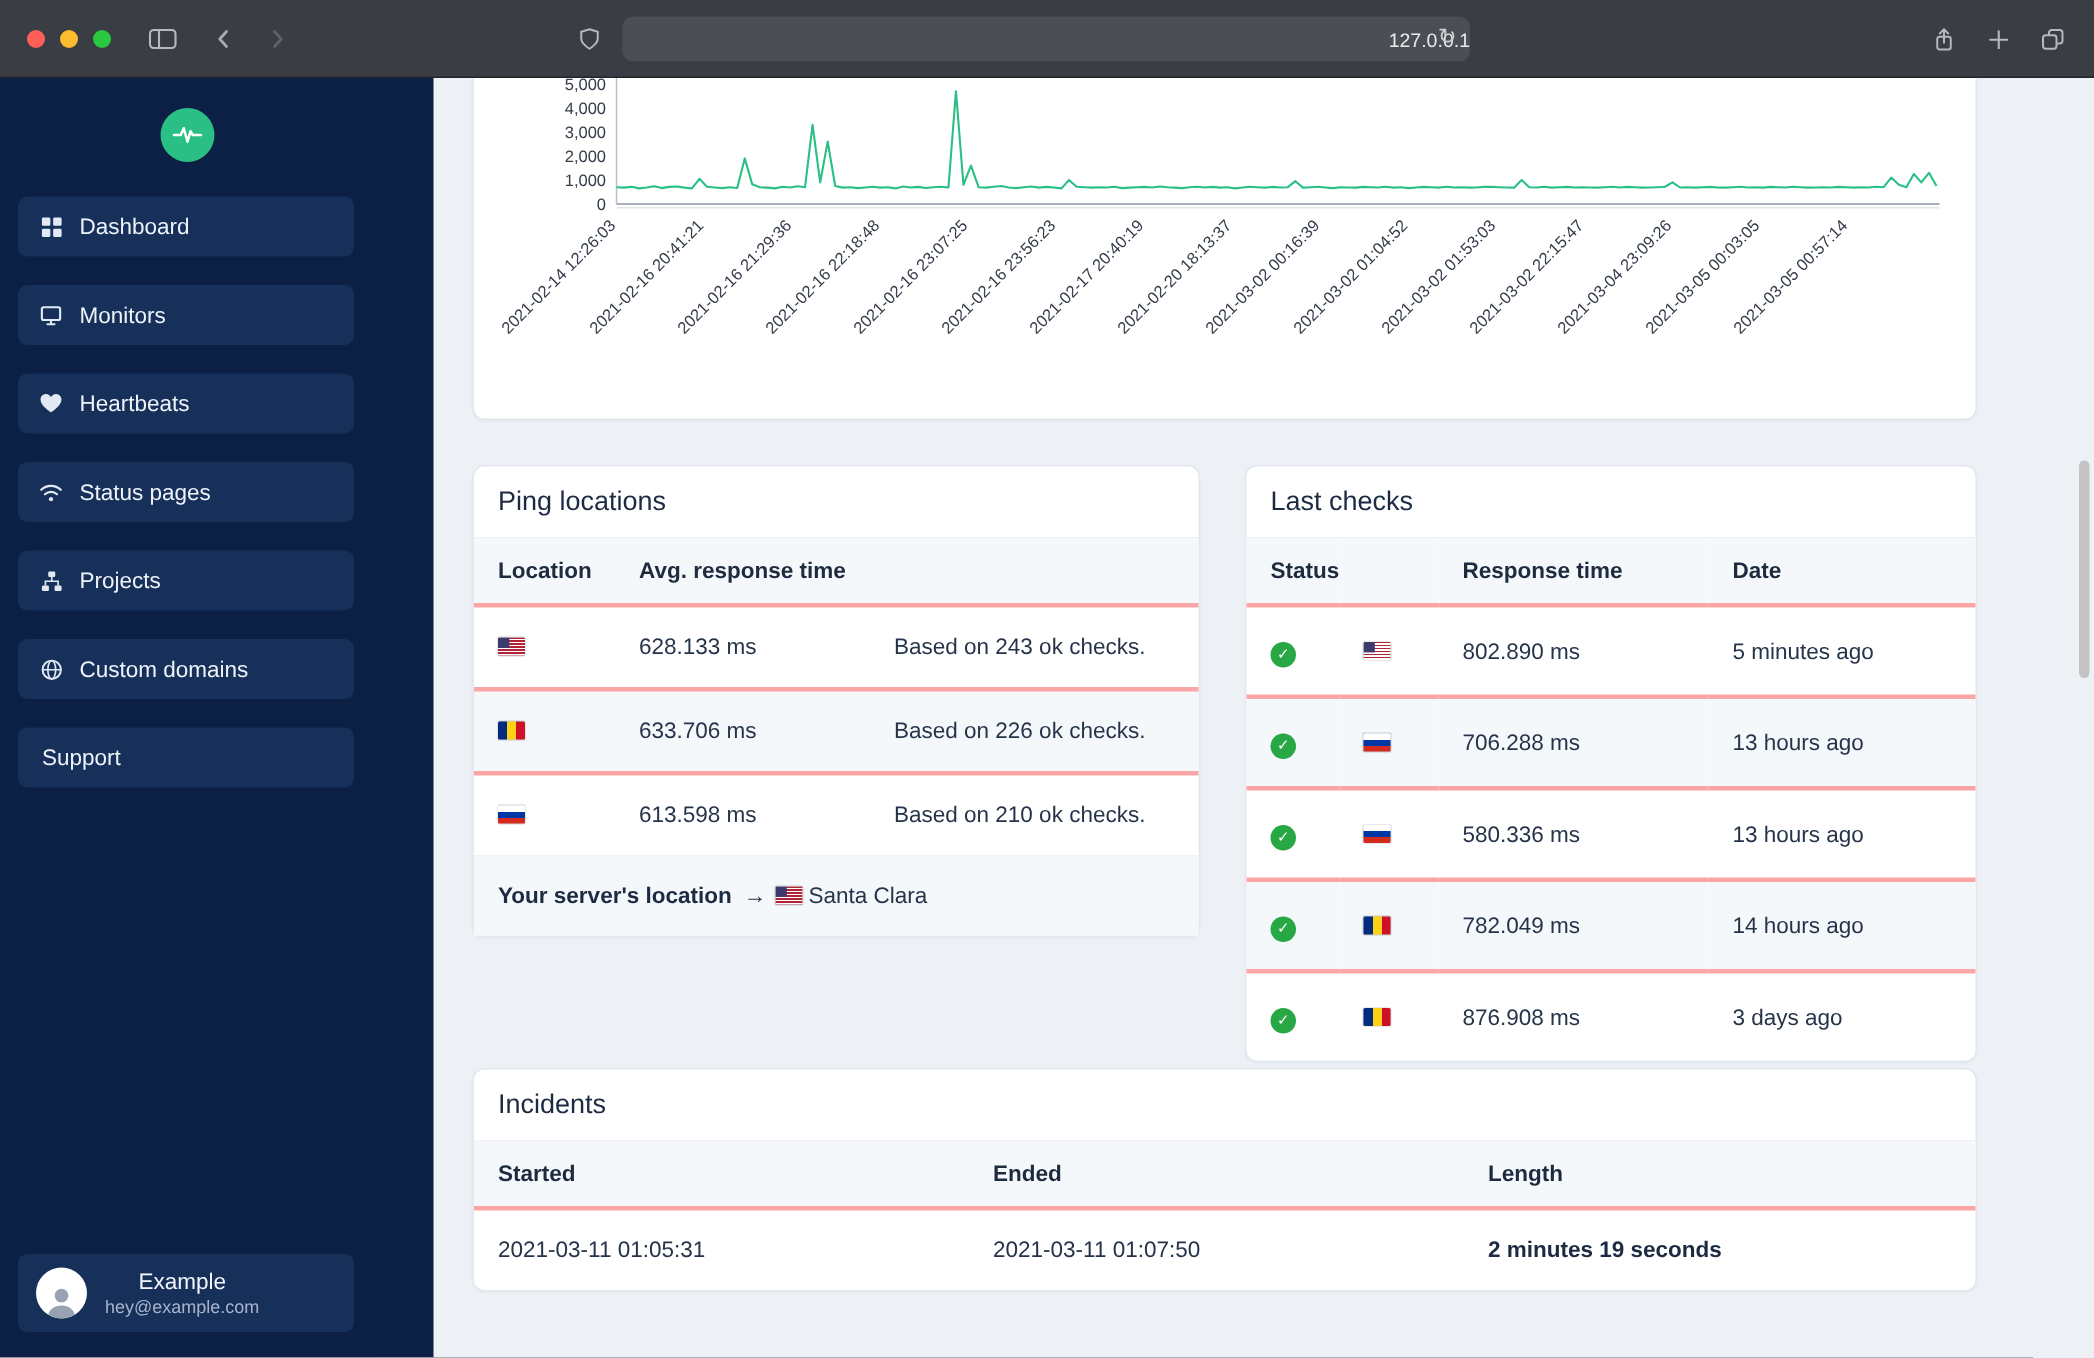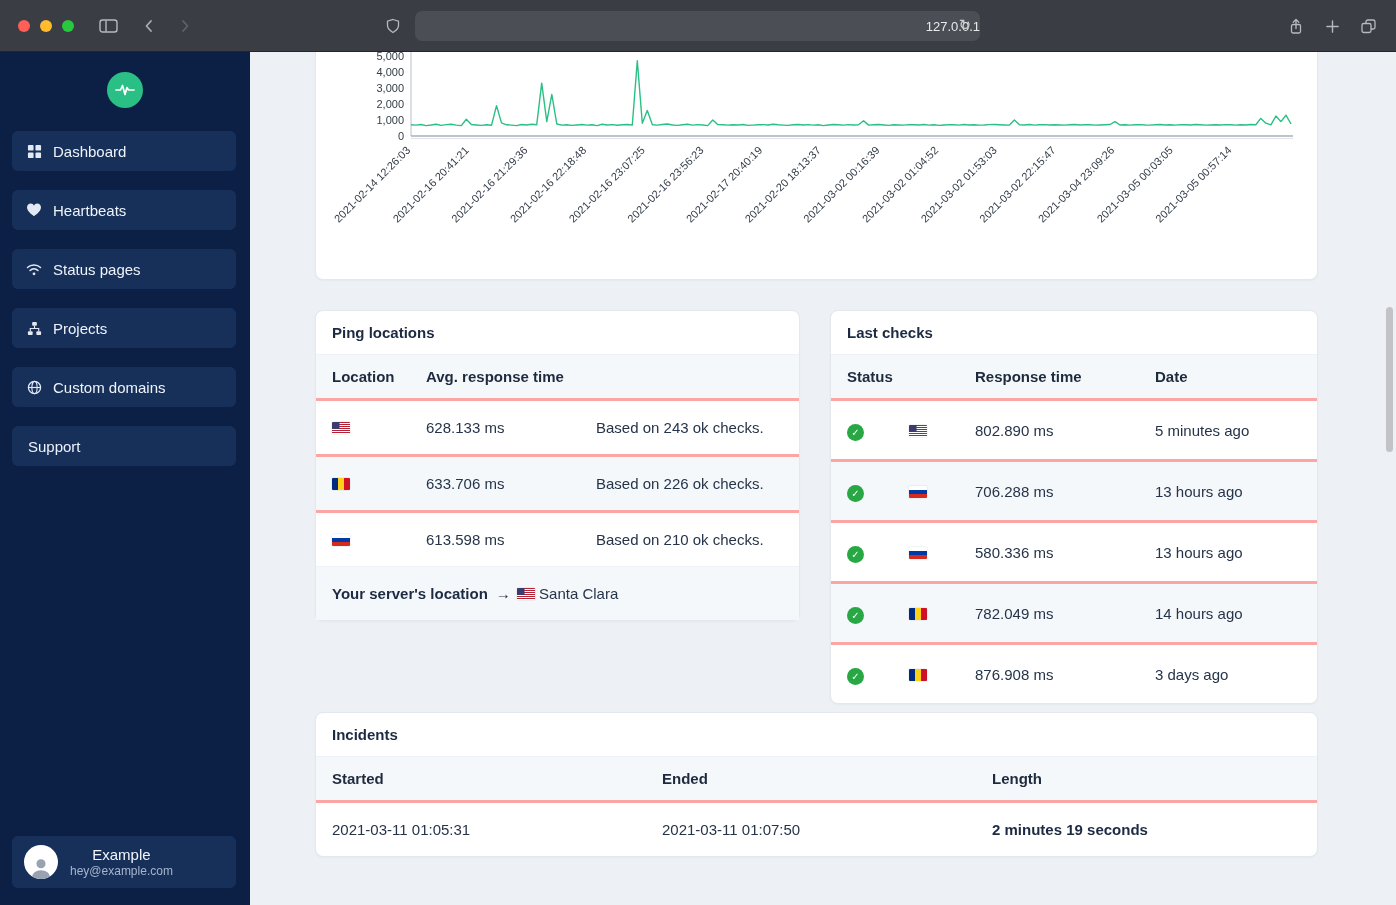--- a/index.html
+++ b/index.html
@@ -12,39 +12,39 @@
             background:#3a3d44; border-bottom:1px solid #24262c; z-index:50; }
   .tl { position:absolute; top:20px; width:12px; height:12px; border-radius:50%; cursor:default; }
   .tl.red{ left:18px; background:#ff5f57; } .tl.yellow{ left:40px; background:#febc2e; } .tl.green{ left:62px; background:#28c840; }
   .chrome-btn { position:absolute; top:14px; width:24px; height:24px; display:flex; align-items:center; justify-content:center; color:#b7b9bd; }
   .chrome-btn svg { display:block; }
   .url-bar { position:absolute; left:415px; top:11px; width:565px; height:30px; background:#4b4e55;
              border-radius:7px; display:flex; align-items:center; justify-content:flex-end; color:#e8e9eb; font-size:13px; }
   .url-reload { position:absolute; right:9px; top:5px; color:#c8cacd; font-size:15px; line-height:18px; }
 
   
-  .sidebar { position:absolute; left:0; top:52px; width:250px; height:853px; background:#0c1f44; z-index:5; }
+  .sidebar { position:absolute; left:0; top:52px; width:289px; height:853px; background:#0c1f44; z-index:5; }
   .logo { position:absolute; left:107px; top:20px; width:36px; height:36px; border-radius:50%;
           background:#2abf85; display:flex; align-items:center; justify-content:center; }
   .nav { position:absolute; left:12px; top:79px; width:224px; display:flex; flex-direction:column; gap:19px; }
   .nav-item { height:40px; background:#16305a; border-radius:6px; display:flex; align-items:center;
               padding:0 14px; gap:11px; color:#eef2f9; font-size:15px; cursor:pointer; }
   .nav-item .nicon { width:16px; height:16px; flex:0 0 16px; display:flex; align-items:center; justify-content:center; }
   .nav-item.no-icon { padding-left:16px; }
   .user-card { position:absolute; left:12px; bottom:17px; width:224px; height:52px; background:#16305a;
                border-radius:6px; display:flex; align-items:center; padding:0 12px; gap:12px; cursor:pointer;text-align:center; }
   .avatar { width:34px; height:34px; border-radius:50%; background:#ffffff; display:flex; align-items:flex-end; justify-content:center; overflow:hidden; }
   .user-name { color:#f2f5fa; font-size:15px; line-height:19px; }
   .user-email { color:#a9b4cc; font-size:12px; line-height:15px; }
 
   
   .main { position:absolute; left:250px; top:52px; right:0; bottom:0; background:#edf1f6; }
   .card { position:absolute; background:#ffffff; border:1px solid #e3e8ef; border-radius:8px;
           box-shadow:0 1px 2px rgba(16,42,67,0.04); }
-  .card-title { padding:13px 16px; font-size:15px; font-weight:bold; color:#1c2a42; border-bottom:1px solid #eef1f5; }
+  .card-title { padding:13px 16px; font-size:18px; font-weight:normal; color:#1c2a42; border-bottom:1px solid #eef1f5; }
 
   .chart-card { left:65px; top:-30px; width:1003px; height:258px; }
   .chart-card svg { position:absolute; left:0; top:0; }
 
   .ping-card { left:65px; top:258px; width:485px; }
   .checks-card { left:580px; top:258px; width:488px; }
   .incidents-card { left:65px; top:660px; width:1003px; }
 
   table { width:100%; border-collapse:collapse; table-layout:fixed; font-size:15px; }
   th { text-align:left; font-weight:bold; color:#1e2b3f; background:#f5f8fb; padding:13px 16px; }
@@ -140,20 +140,30 @@
       <div class="nav-item">
         <span class="nicon">
           <svg width="15" height="15" viewBox="0 0 16 16">
               <rect x="1" y="1" width="6" height="6" rx="1" fill="#e3e9f4"></rect>
               <rect x="9" y="1" width="6" height="6" rx="1" fill="#e3e9f4"></rect>
               <rect x="1" y="9" width="6" height="6" rx="1" fill="#e3e9f4"></rect>
               <rect x="9" y="9" width="6" height="6" rx="1" fill="#e3e9f4"></rect>
             </svg>
         </span>
         <span>Dashboard</span>
+      </div>
+      <div class="nav-item">
+        <span class="nicon">
+          <svg width="16" height="15" viewBox="0 0 16 16">
+              <rect x="1.5" y="2" width="13" height="9" rx="1.3" fill="none" stroke="#e3e9f4" stroke-width="1.5"></rect>
+              <line x1="5.5" y1="14" x2="10.5" y2="14" stroke="#e3e9f4" stroke-width="1.5" stroke-linecap="round"></line>
+              <line x1="8" y1="11" x2="8" y2="14" stroke="#e3e9f4" stroke-width="1.5"></line>
+            </svg>
+        </span>
+        <span>Monitors</span>
       </div>
       <div class="nav-item">
         <span class="nicon">
           <svg width="16" height="14" viewBox="0 0 16 14">
               <path d="M8 13 C8 13 1 8.7 1 4.4 C1 2 2.9 0.6 4.7 0.6 C6.2 0.6 7.4 1.5 8 2.7 C8.6 1.5 9.8 0.6 11.3 0.6 C13.1 0.6 15 2 15 4.4 C15 8.7 8 13 8 13 Z" fill="#e3e9f4"></path>
             </svg>
         </span>
         <span>Heartbeats</span>
       </div>
       <div class="nav-item">

